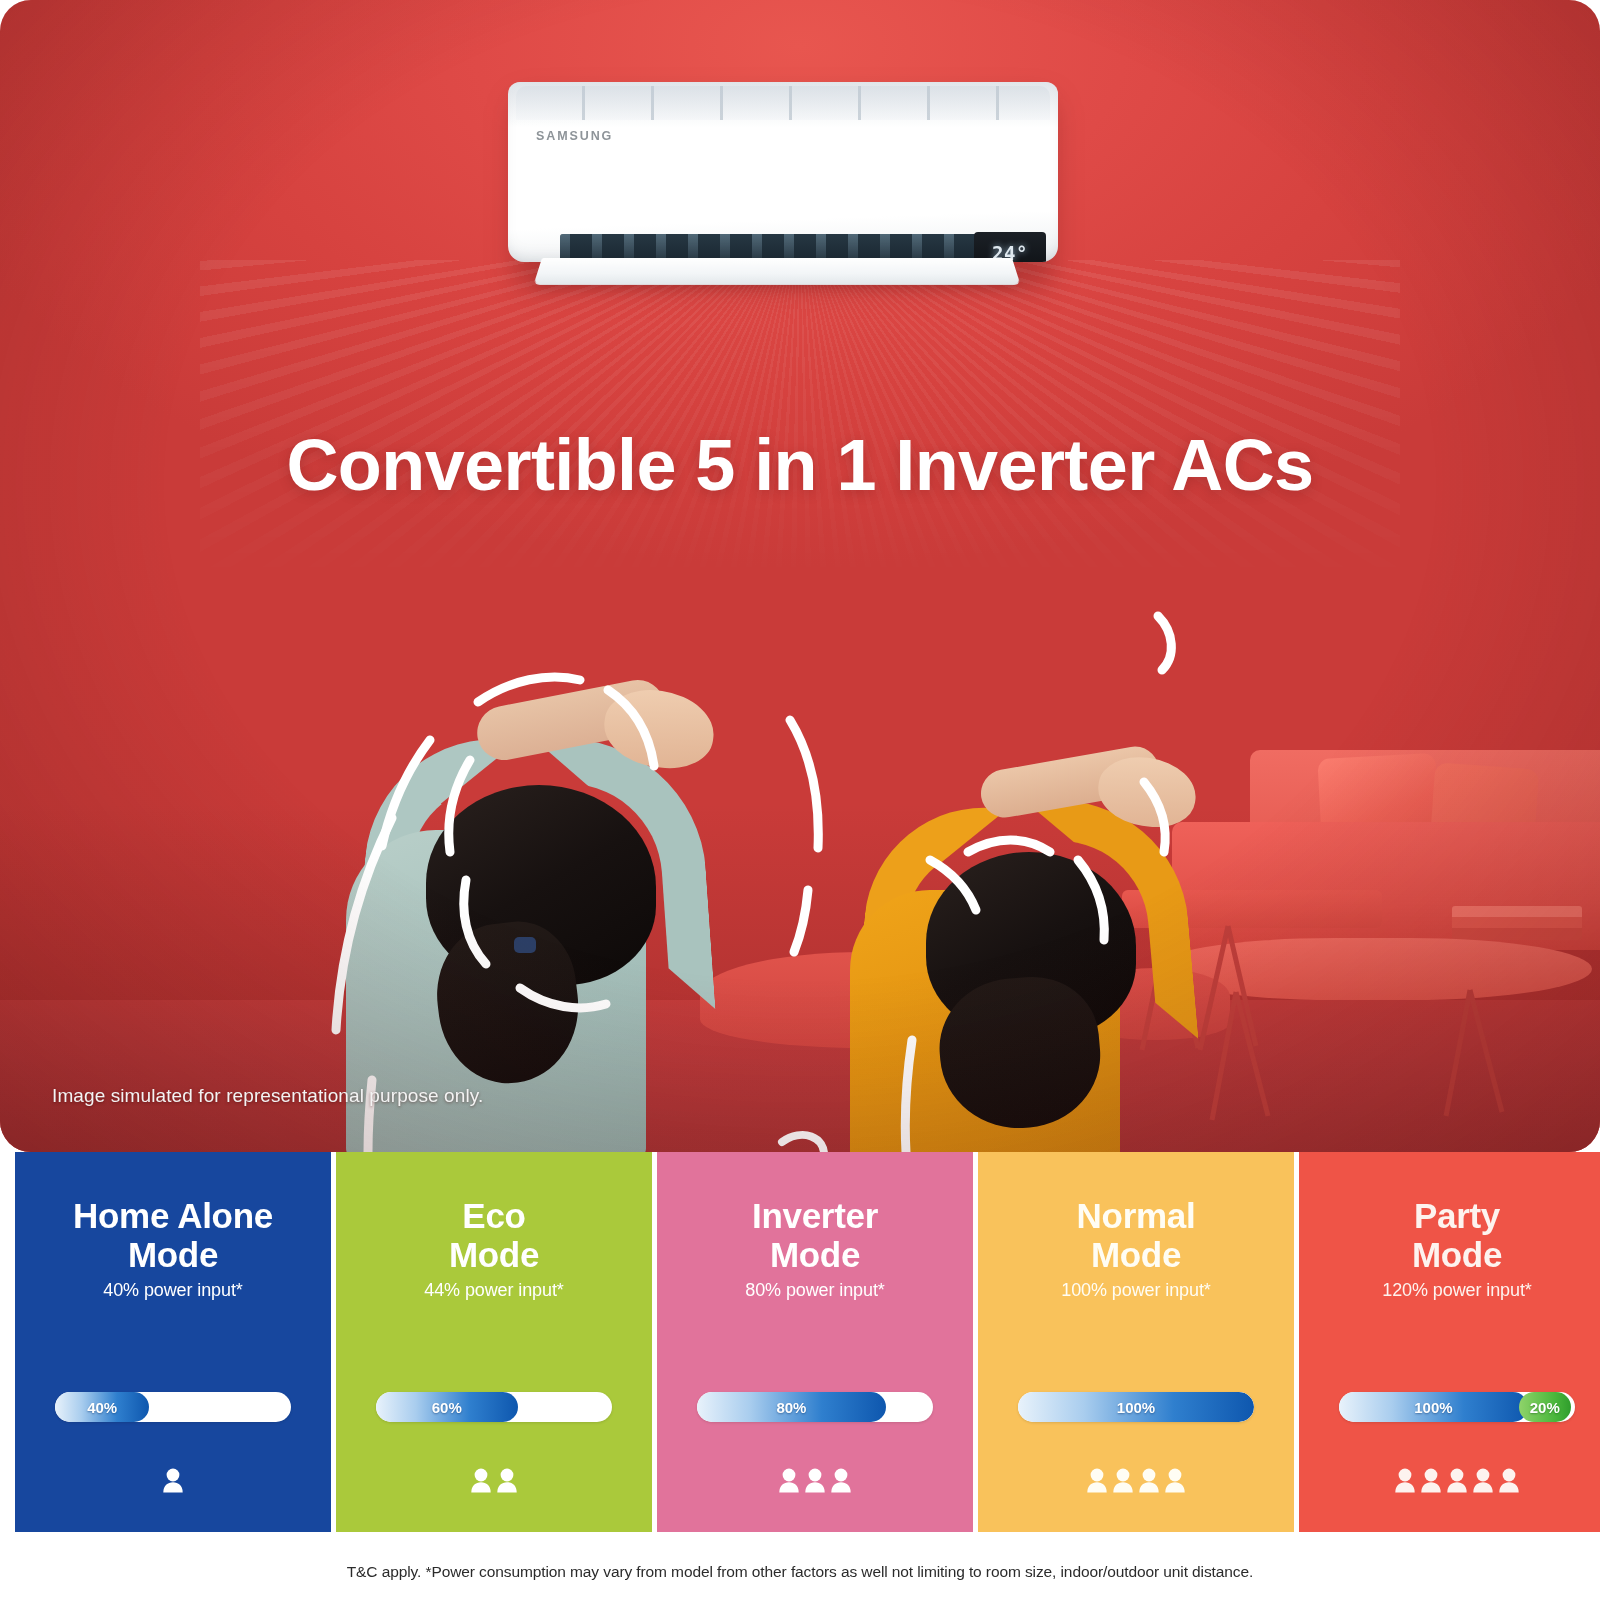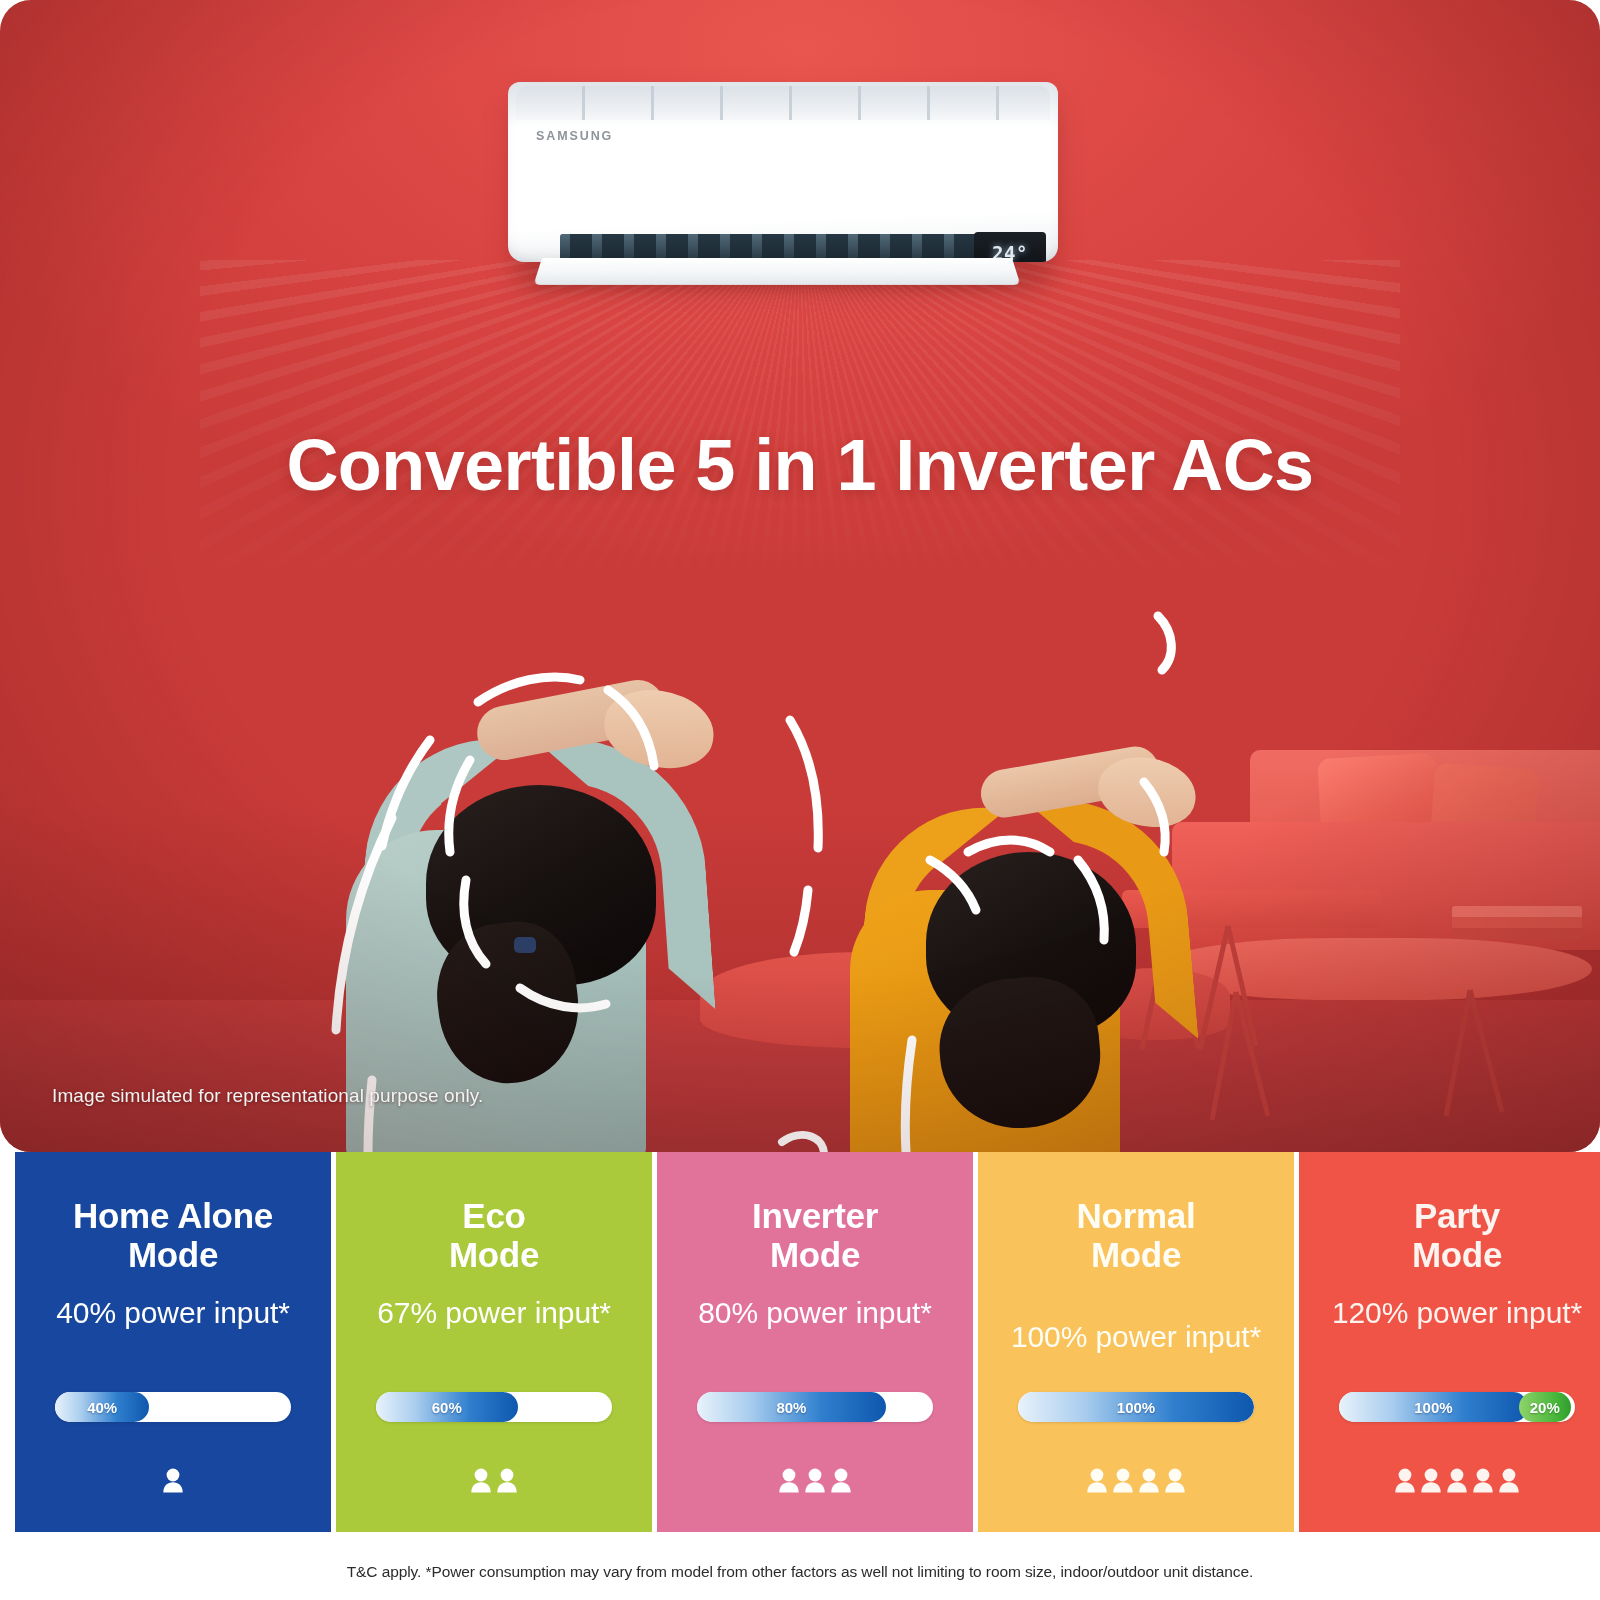--- a/index.html
+++ b/index.html
@@ -277,21 +277,21 @@
   .card{
     flex:1 1 0; position:relative;
     display:flex; flex-direction:column; align-items:center;
     padding-top:44px;
   }
   .card-title{
     font-size:35px; font-weight:700; line-height:1.12; text-align:center;
     letter-spacing:-.3px;
   }
   .card-sub{
-    margin-top:22px; font-size:30px; font-weight:400; text-align:right;
+    margin-top:6px; font-size:18px; font-weight:400; text-align:right;
     letter-spacing:-.1px;
   }
   .bar-outer{
     position:absolute; left:50%; transform:translateX(-50%);
     top:240px; width:236px; height:30px;
     background:#ffffff; border-radius:16px;
     display:flex; align-items:center; overflow:hidden;
     box-shadow: 0 1px 3px rgba(0,0,0,.12);
   }
   .bar-fill{
@@ -441,21 +441,21 @@
             <circle cx="10.5" cy="7" r="6.4" fill="#ffffff"></circle>
             <path d="M0.8 24.4 C0.8 17.6 5.2 14.2 10.5 14.2 C15.8 14.2 20.2 17.6 20.2 24.4 Z" fill="#ffffff"></path>
           </svg>
         </div>
       </div>
       <div class="card" style="background: rgb(170, 201, 59); color: rgb(255, 255, 255);">
         <div class="card-title">
           <div>Eco</div>
           <div>Mode</div>
         </div>
-        <div class="card-sub">67% power input*</div>
+        <div class="card-sub">44% power input*</div>
         <div class="bar-outer">
           <div class="bar-fill" style="width: 60%;">60%</div>
         </div>
         <div class="people-row">
           <svg class="pgl" width="21" height="25" viewBox="0 0 21 25">
             <circle cx="10.5" cy="7" r="6.4" fill="#ffffff"></circle>
             <path d="M0.8 24.4 C0.8 17.6 5.2 14.2 10.5 14.2 C15.8 14.2 20.2 17.6 20.2 24.4 Z" fill="#ffffff"></path>
           </svg>
           <svg class="pgl" width="21" height="25" viewBox="0 0 21 25">
             <circle cx="10.5" cy="7" r="6.4" fill="#ffffff"></circle>
@@ -480,21 +480,21 @@
           <svg class="pgl" width="21" height="25" viewBox="0 0 21 25">
             <circle cx="10.5" cy="7" r="6.4" fill="#ffffff"></circle>
             <path d="M0.8 24.4 C0.8 17.6 5.2 14.2 10.5 14.2 C15.8 14.2 20.2 17.6 20.2 24.4 Z" fill="#ffffff"></path>
           </svg>
           <svg class="pgl" width="21" height="25" viewBox="0 0 21 25">
             <circle cx="10.5" cy="7" r="6.4" fill="#ffffff"></circle>
             <path d="M0.8 24.4 C0.8 17.6 5.2 14.2 10.5 14.2 C15.8 14.2 20.2 17.6 20.2 24.4 Z" fill="#ffffff"></path>
           </svg>
         </div>
       </div>
-      <div class="card" style="background: rgb(249, 194, 91); color: rgb(255, 253, 244); gap: 24px;">
+      <div class="card" style="background: rgb(249, 194, 91); color: rgb(255, 253, 244);">
         <div class="card-title">
           <div>Normal</div>
           <div>Mode</div>
         </div>
         <div class="card-sub">100% power input*</div>
         <div class="bar-outer">
           <div class="bar-fill" style="width: 100%;">100%</div>
         </div>
         <div class="people-row">
           <svg class="pgl" width="21" height="25" viewBox="0 0 21 25">

